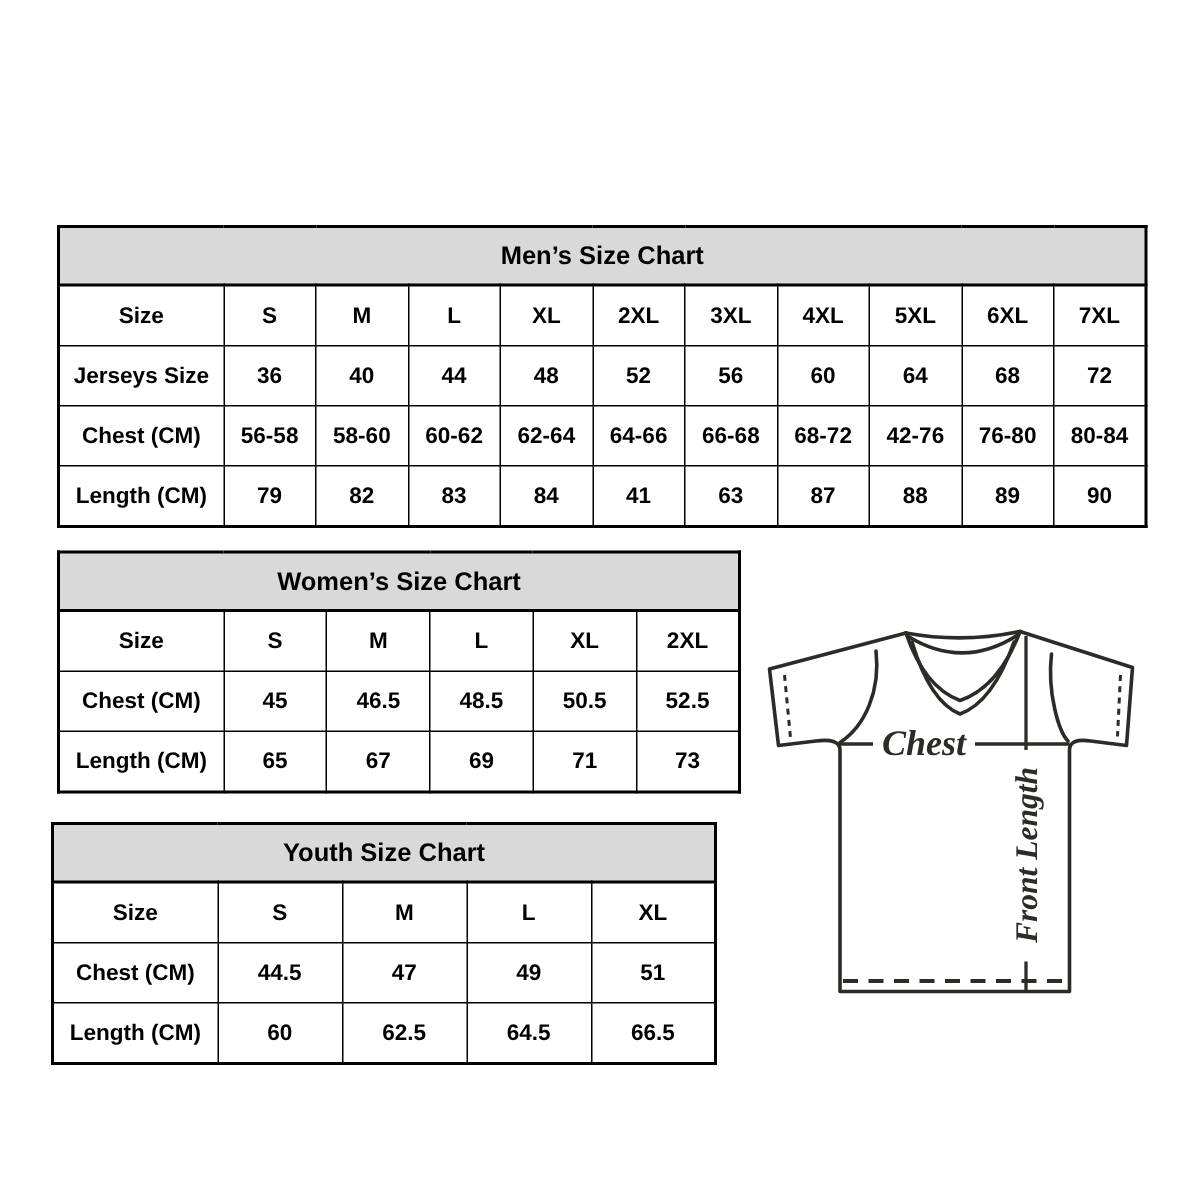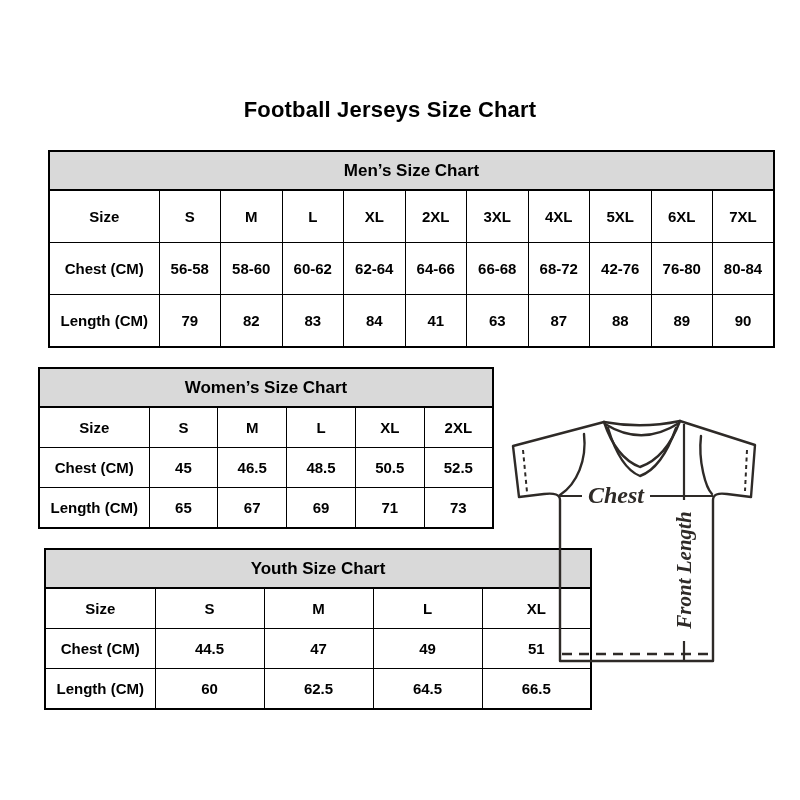--- a/index.html
+++ b/index.html
@@ -89,23 +89,22 @@
     fill: #2e2a27;
   }
   .chest-label { font-size: 24px; }
   .front-length-label { font-size: 21px; }
 </style>
 </head>
 <body>
 
 <div class="page">
 
-  <h1 class="title">Football Jerseys Size Chart</h1>
-
-  <table class="size-table" style="left:48px; top:150px; width:727px; height:198px;">
+
+  <table class="size-table" style="left:38px; top:150px; width:727px; height:198px;">
       <colgroup>
         <col style="width: 110px;">
         <col>
         <col>
         <col>
         <col>
         <col>
         <col>
         <col>
         <col>
@@ -125,20 +124,33 @@
           <td>L</td>
           <td>XL</td>
           <td>2XL</td>
           <td>3XL</td>
           <td>4XL</td>
           <td>5XL</td>
           <td>6XL</td>
           <td>7XL</td>
         </tr>
         <tr>
+          <td>Jerseys Size</td>
+          <td>36</td>
+          <td>40</td>
+          <td>44</td>
+          <td>48</td>
+          <td>52</td>
+          <td>56</td>
+          <td>60</td>
+          <td>64</td>
+          <td>68</td>
+          <td>72</td>
+        </tr>
+        <tr>
           <td>Chest (CM)</td>
           <td>56-58</td>
           <td>58-60</td>
           <td>60-62</td>
           <td>62-64</td>
           <td>64-66</td>
           <td>66-68</td>
           <td>68-72</td>
           <td>42-76</td>
           <td>76-80</td>
@@ -195,21 +207,21 @@
           <td>Length (CM)</td>
           <td>65</td>
           <td>67</td>
           <td>69</td>
           <td>71</td>
           <td>73</td>
         </tr>
       </tbody>
   </table>
 
-  <table class="size-table" style="left:44px; top:548px; width:548px; height:159px;">
+  <table class="size-table" style="left:34px; top:548px; width:444px; height:159px;">
       <colgroup>
         <col style="width: 110px;">
         <col>
         <col>
         <col>
         <col>
       </colgroup>
     <thead>
       <tr>
         <th class="chart-title" colspan="5">Youth Size Chart</th>

